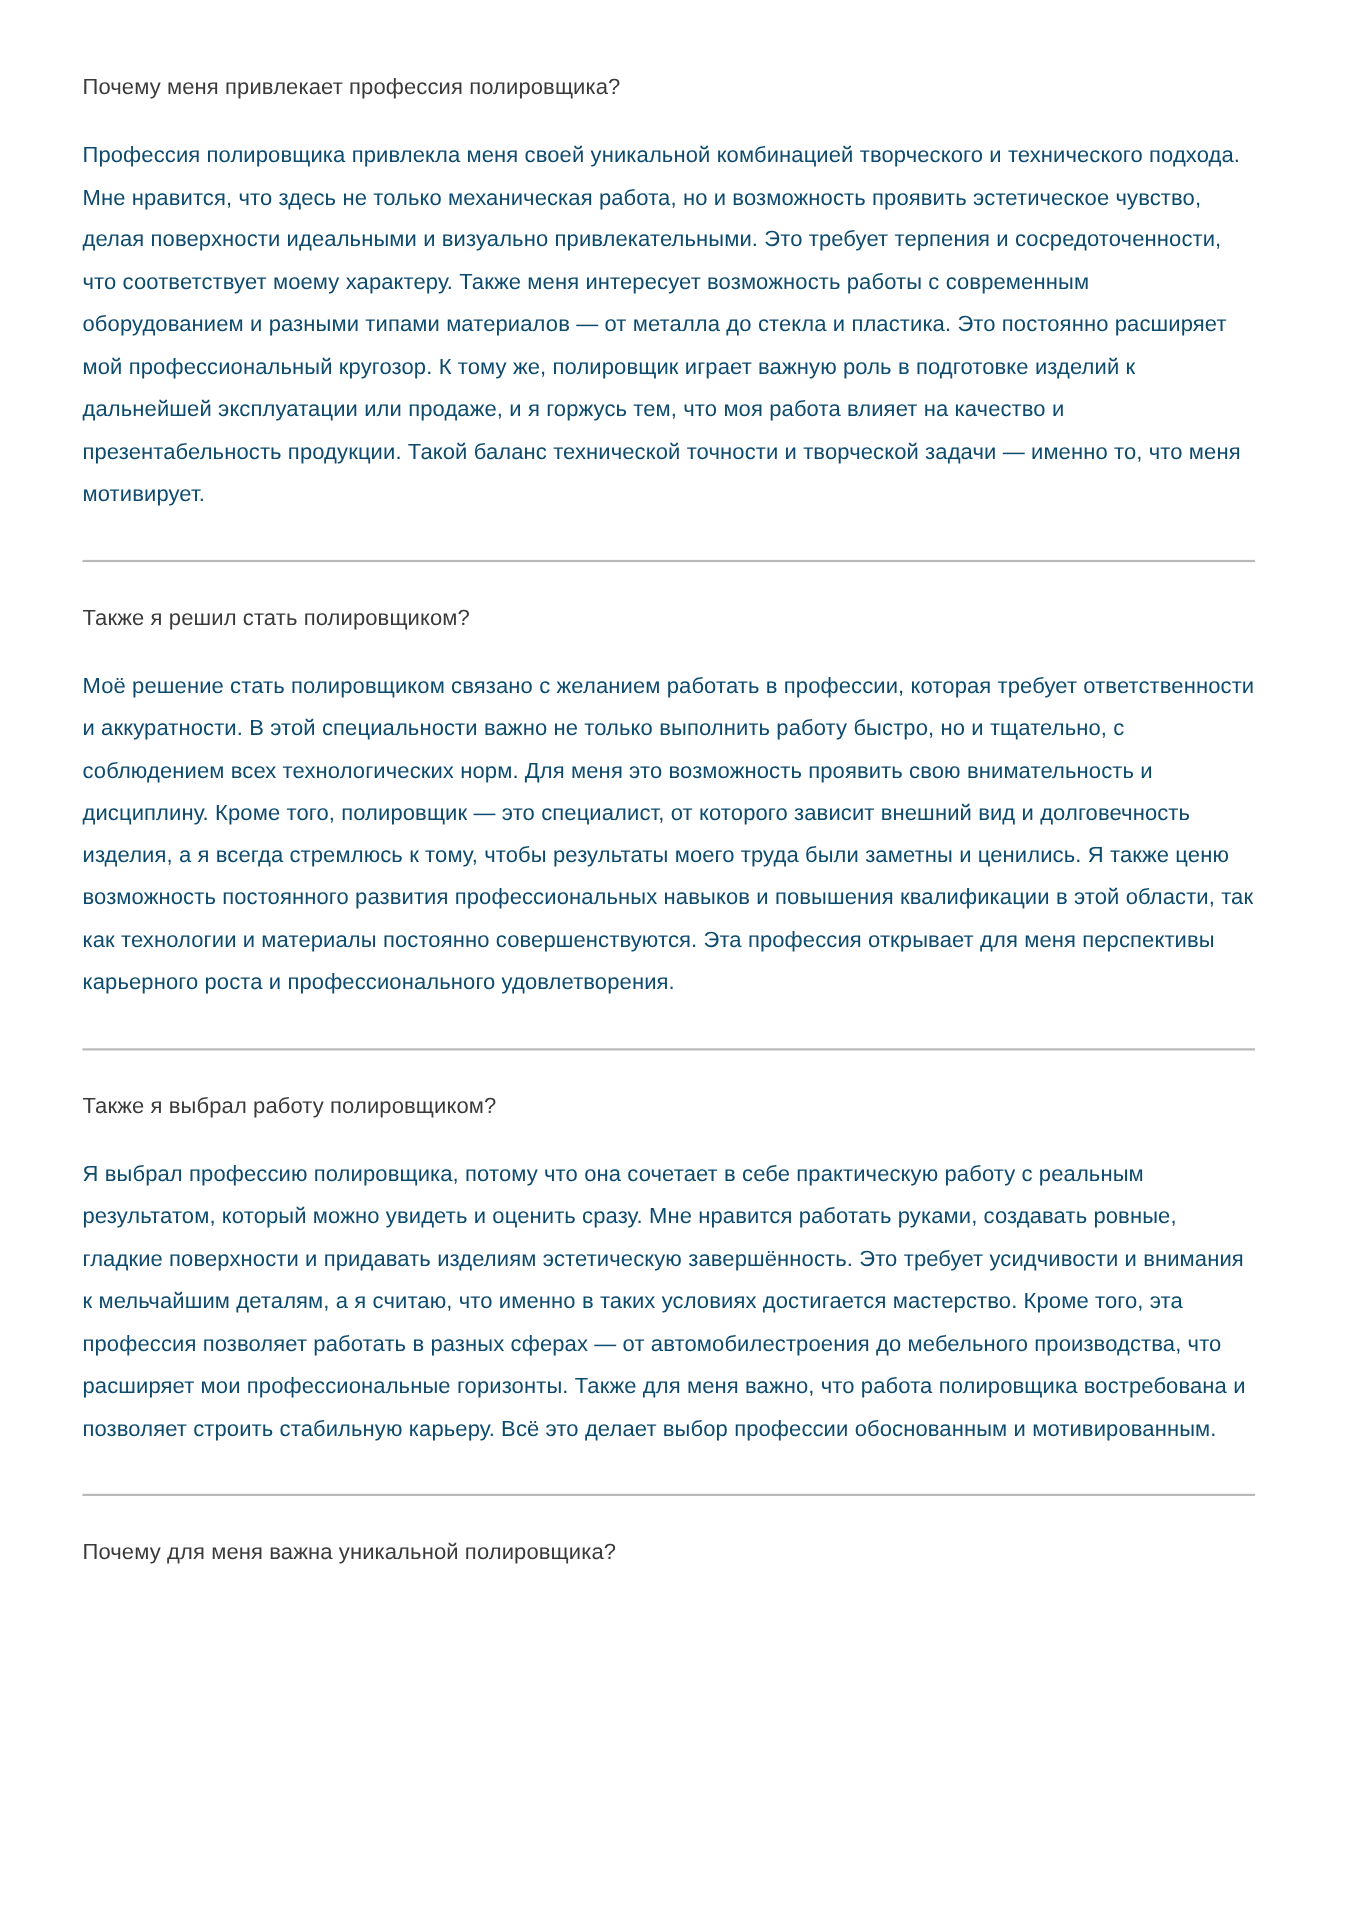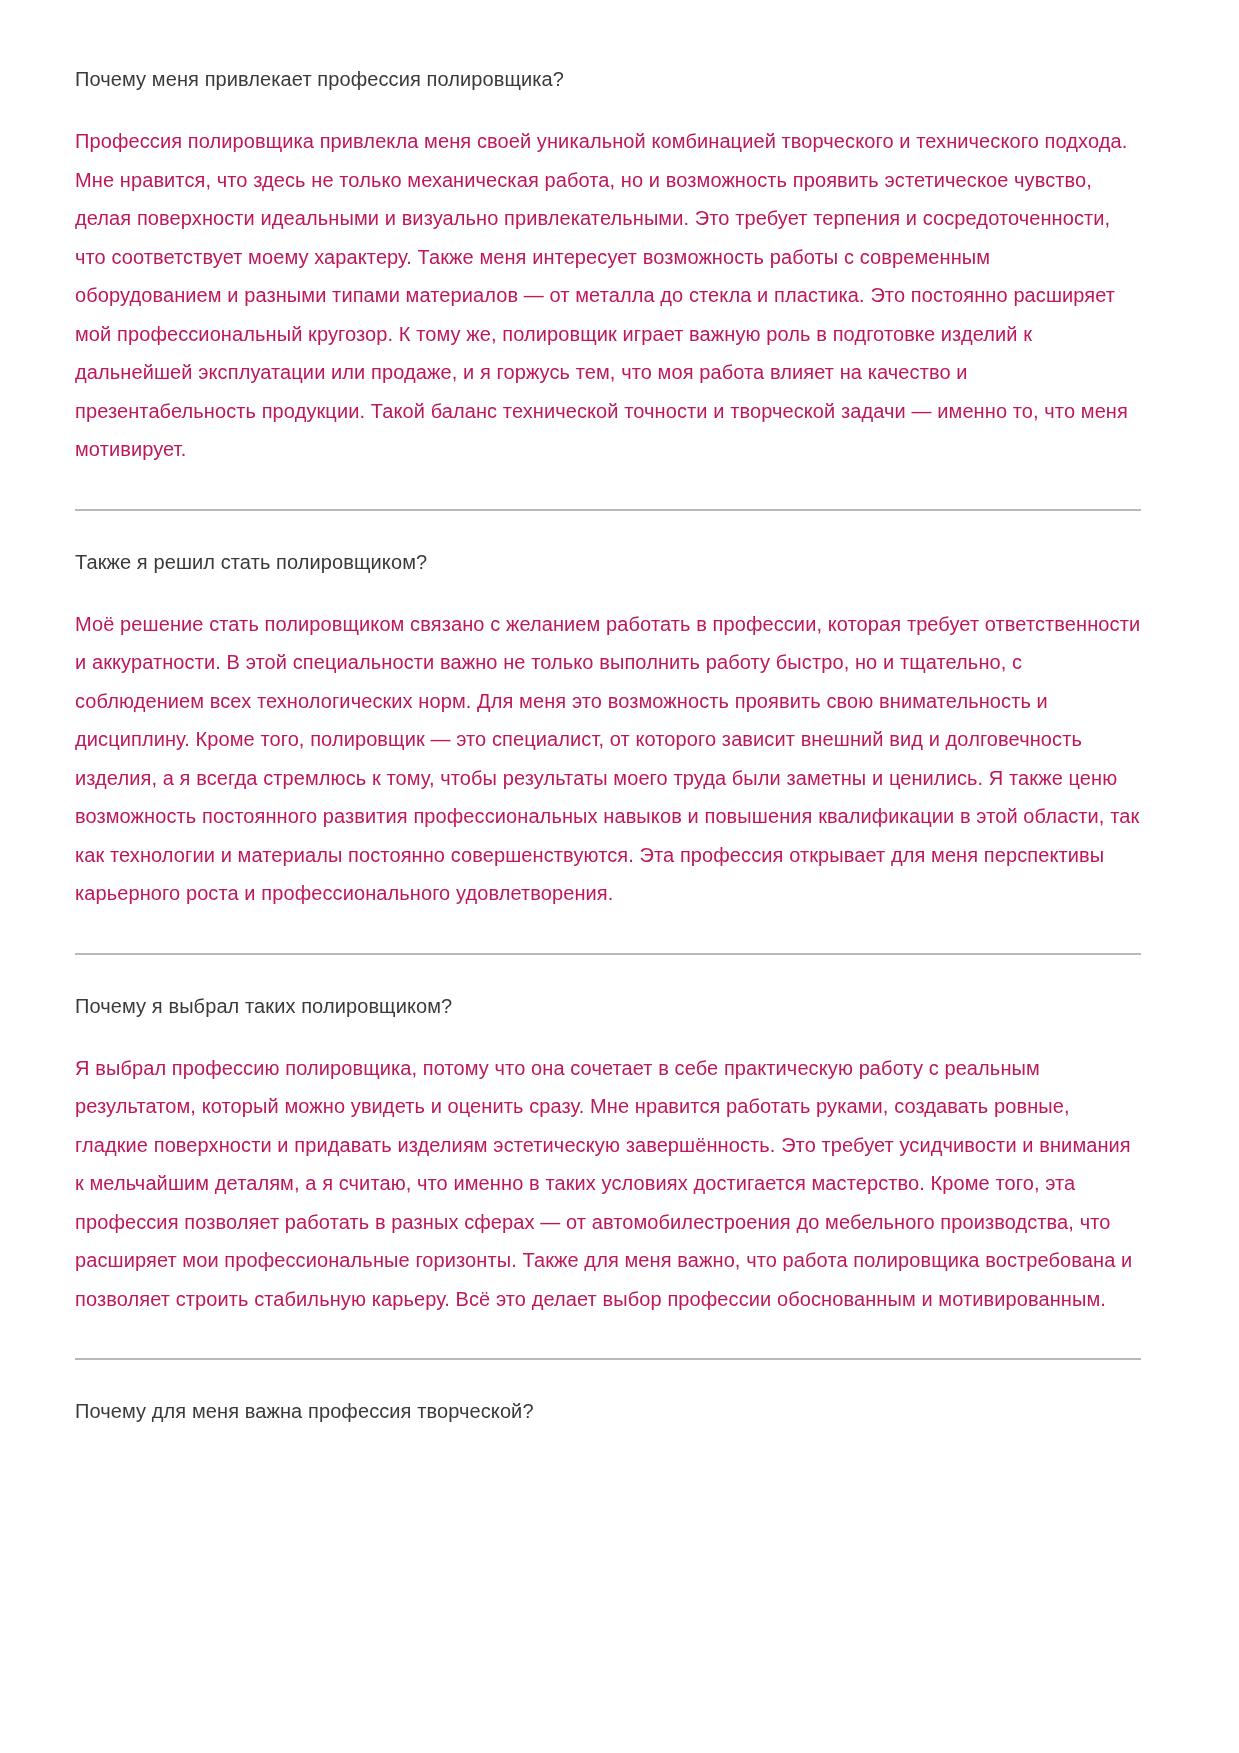--- a/index.html
+++ b/index.html
@@ -24,21 +24,21 @@
     line-height: 30px;
     margin: 0;
     color: #3a3a3a;
     letter-spacing: 0.1px;
   }
   .section-paragraph {
     font-size: 20px;
     font-weight: 400;
     line-height: 38.5px;
     margin: 28px 0 0 0;
-    color: #be185d;
+    color: #0c4a6e;
     letter-spacing: 0.1px;
   }
   .section-divider {
     border: none;
     border-top: 2px solid #b9b9b9;
     height: 0;
     margin: 40px 0 36px 0;
   }
 </style>
 </head>
@@ -54,23 +54,23 @@
   <hr class="section-divider">
 
   <section class="section">
     <h3 class="section-heading">Также я решил стать полировщиком?</h3>
     <p class="section-paragraph">Моё решение стать полировщиком связано с желанием работать в профессии, которая требует ответственности и аккуратности. В этой специальности важно не только выполнить работу быстро, но и тщательно, с соблюдением всех технологических норм. Для меня это возможность проявить свою внимательность и дисциплину. Кроме того, полировщик — это специалист, от которого зависит внешний вид и долговечность изделия, а я всегда стремлюсь к тому, чтобы результаты моего труда были заметны и ценились. Я также ценю возможность постоянного развития профессиональных навыков и повышения квалификации в этой области, так как технологии и материалы постоянно совершенствуются. Эта профессия открывает для меня перспективы карьерного роста и профессионального удовлетворения.</p>
   </section>
 
   <hr class="section-divider">
 
   <section class="section">
-    <h3 class="section-heading">Почему я выбрал таких полировщиком?</h3>
+    <h3 class="section-heading">Также я выбрал работу полировщиком?</h3>
     <p class="section-paragraph">Я выбрал профессию полировщика, потому что она сочетает в себе практическую работу с реальным результатом, который можно увидеть и оценить сразу. Мне нравится работать руками, создавать ровные, гладкие поверхности и придавать изделиям эстетическую завершённость. Это требует усидчивости и внимания к мельчайшим деталям, а я считаю, что именно в таких условиях достигается мастерство. Кроме того, эта профессия позволяет работать в разных сферах — от автомобилестроения до мебельного производства, что расширяет мои профессиональные горизонты. Также для меня важно, что работа полировщика востребована и позволяет строить стабильную карьеру. Всё это делает выбор профессии обоснованным и мотивированным.</p>
   </section>
 
   <hr class="section-divider">
 
   <section class="section">
-    <h3 class="section-heading">Почему для меня важна профессия творческой?</h3>
+    <h3 class="section-heading">Почему для меня важна уникальной полировщика?</h3>
   </section>
 
 </div>
 
 </body></html>

